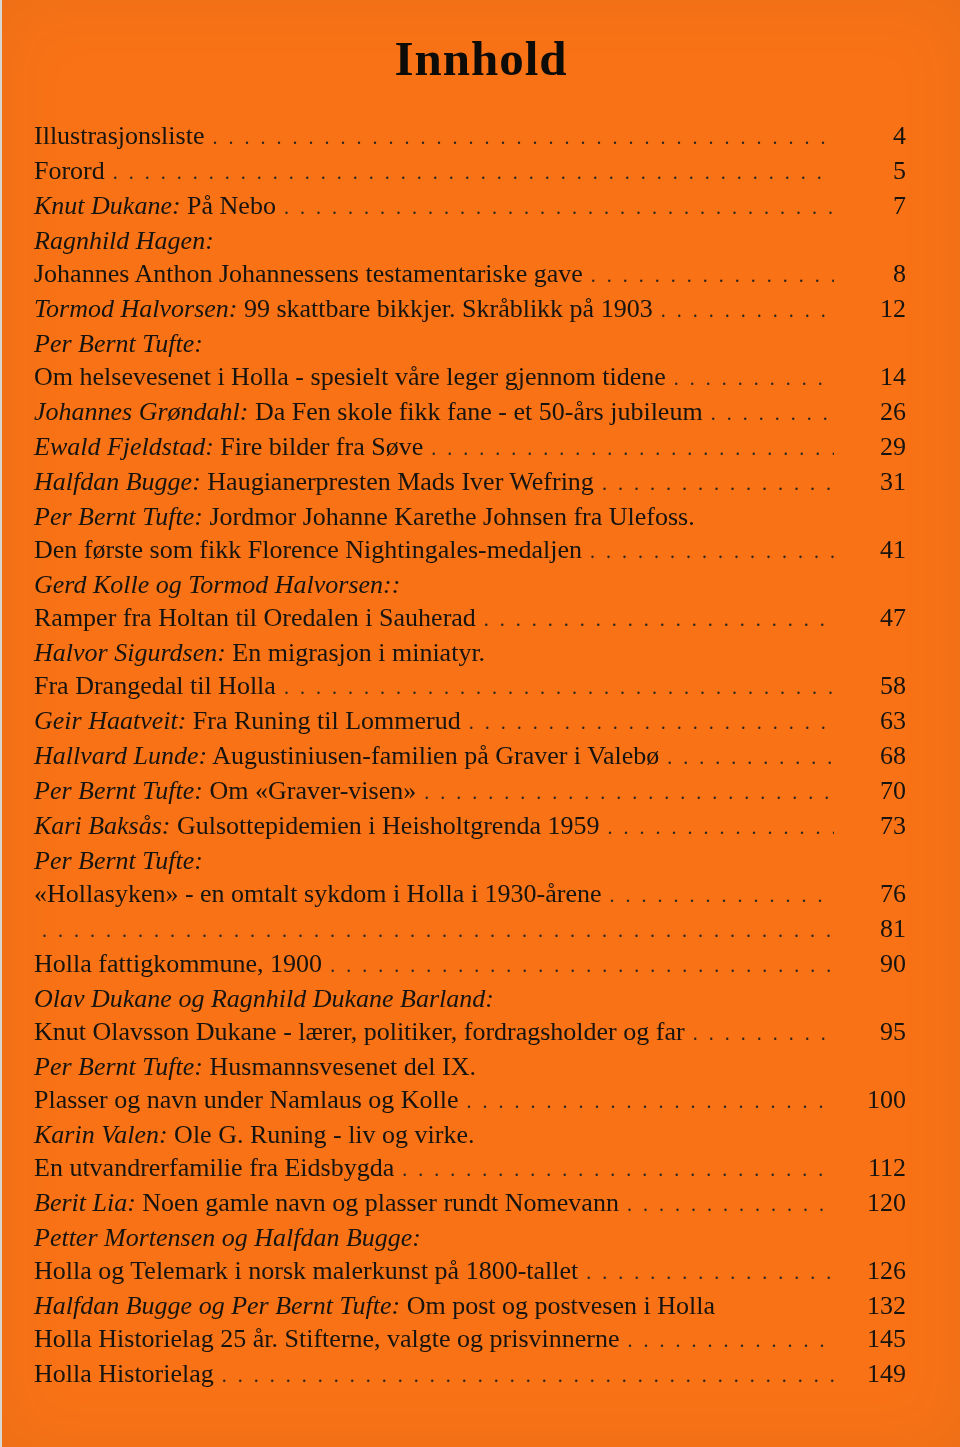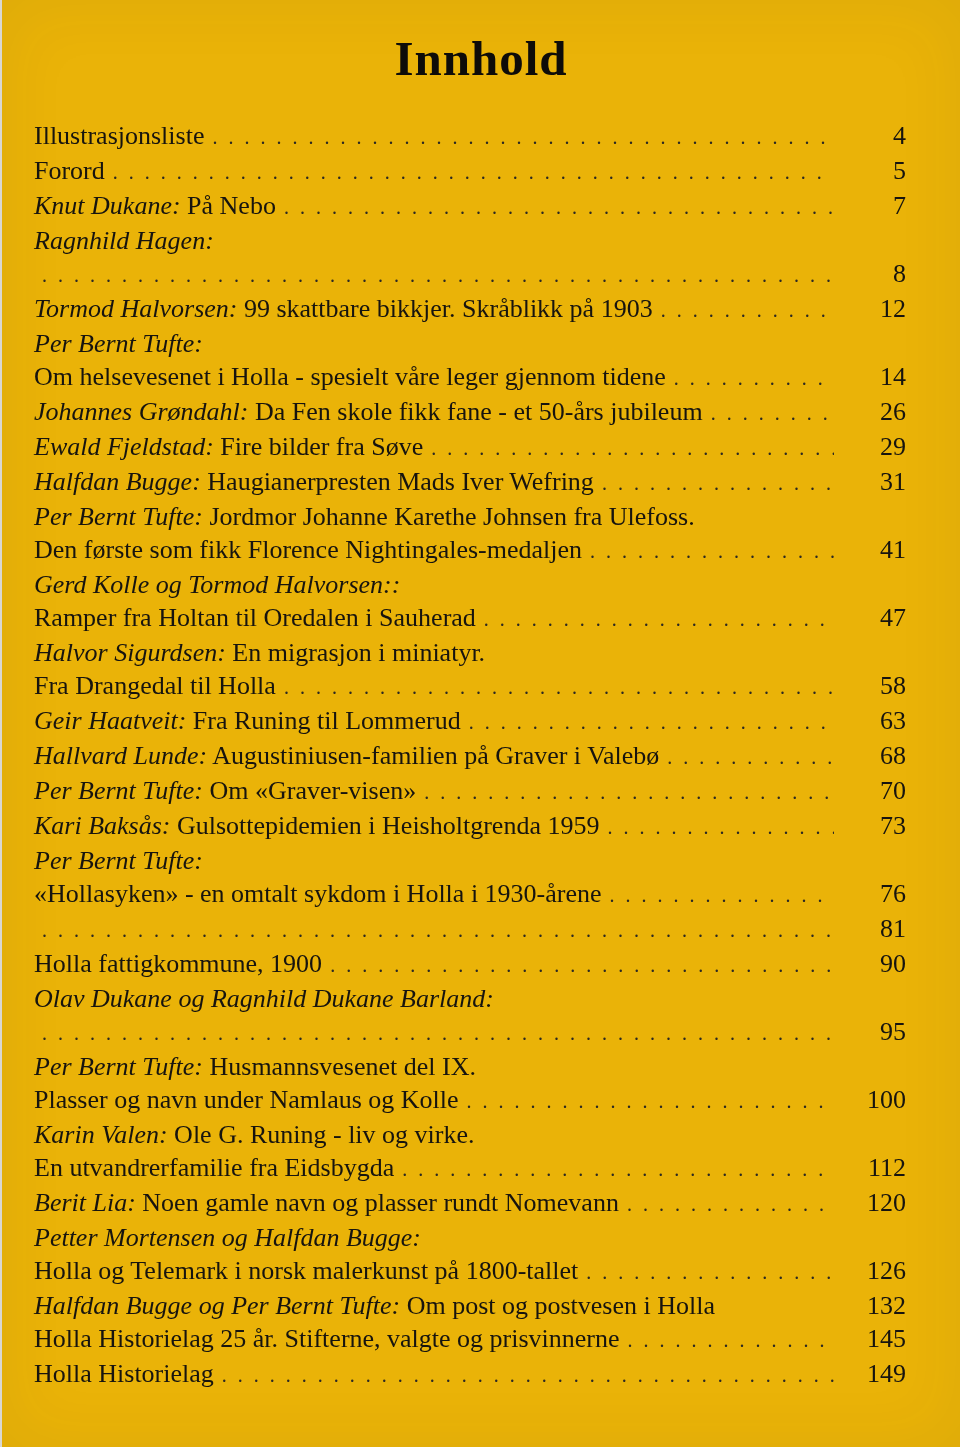--- a/index.html
+++ b/index.html
@@ -4,21 +4,21 @@
 <style>
   html,body{margin:0;padding:0;}
   body{
     width:960px;height:1447px;
     background:#e9e7e2;
     font-family:"Liberation Serif","DejaVu Serif",serif;
   }
   .scan-page{
     position:relative;
     width:960px;height:1447px;
-    background:#eab308;
+    background:#f97316;
     color:#17140f;
     box-sizing:border-box;
     box-shadow:inset 0 0 70px rgba(60,55,45,0.07);
     border-left:2px solid #d9d7d1;
     overflow:hidden;
   }
   .title{
     text-align:center;
     font-size:49px;
     font-weight:bold;
@@ -76,20 +76,21 @@
         <span class="toc-text"><span class="seg italic">Knut Dukane:</span><span class="seg"> På Nebo</span></span>
         <span class="leader">. . . . . . . . . . . . . . . . . . . . . . . . . . . . . . . . . . . . . . . . . . . . . . . . . . . . . . . . . . . . . . . . . . . . . . . . . . . . . . . . . . . . . . . . . . . . . . . . . . . . . . . . . . . . . . . . . . . . . . . . . . . . . . . . . . . . . . . . . . . . . . . . . . . . . . . . . . . . . . . . </span>
         <span class="pageno">7</span>
       </div>
       <div class="toc-row">
         <span class="toc-text"><span class="seg italic">Ragnhild Hagen:</span></span>
         <span class="leader"></span>
         <span class="pageno"></span>
       </div>
       <div class="toc-row">
+        <span class="toc-text"><span class="seg">Johannes Anthon Johannessens testamentariske gave</span></span>
         <span class="leader">. . . . . . . . . . . . . . . . . . . . . . . . . . . . . . . . . . . . . . . . . . . . . . . . . . . . . . . . . . . . . . . . . . . . . . . . . . . . . . . . . . . . . . . . . . . . . . . . . . . . . . . . . . . . . . . . . . . . . . . . . . . . . . . . . . . . . . . . . . . . . . . . . . . . . . . . . . . . . . . . </span>
         <span class="pageno">8</span>
       </div>
       <div class="toc-row">
         <span class="toc-text"><span class="seg italic">Tormod Halvorsen:</span><span class="seg"> 99 skattbare bikkjer. Skråblikk på 1903</span></span>
         <span class="leader">. . . . . . . . . . . . . . . . . . . . . . . . . . . . . . . . . . . . . . . . . . . . . . . . . . . . . . . . . . . . . . . . . . . . . . . . . . . . . . . . . . . . . . . . . . . . . . . . . . . . . . . . . . . . . . . . . . . . . . . . . . . . . . . . . . . . . . . . . . . . . . . . . . . . . . . . . . . . . . . . </span>
         <span class="pageno">12</span>
       </div>
       <div class="toc-row">
         <span class="toc-text"><span class="seg italic">Per Bernt Tufte:</span></span>
@@ -184,20 +185,21 @@
         <span class="toc-text"><span class="seg">Holla fattigkommune, 1900</span></span>
         <span class="leader">. . . . . . . . . . . . . . . . . . . . . . . . . . . . . . . . . . . . . . . . . . . . . . . . . . . . . . . . . . . . . . . . . . . . . . . . . . . . . . . . . . . . . . . . . . . . . . . . . . . . . . . . . . . . . . . . . . . . . . . . . . . . . . . . . . . . . . . . . . . . . . . . . . . . . . . . . . . . . . . . </span>
         <span class="pageno">90</span>
       </div>
       <div class="toc-row">
         <span class="toc-text"><span class="seg italic">Olav Dukane og Ragnhild Dukane Barland:</span></span>
         <span class="leader"></span>
         <span class="pageno"></span>
       </div>
       <div class="toc-row">
+        <span class="toc-text"><span class="seg">Knut Olavsson Dukane - lærer, politiker, fordragsholder og far</span></span>
         <span class="leader">. . . . . . . . . . . . . . . . . . . . . . . . . . . . . . . . . . . . . . . . . . . . . . . . . . . . . . . . . . . . . . . . . . . . . . . . . . . . . . . . . . . . . . . . . . . . . . . . . . . . . . . . . . . . . . . . . . . . . . . . . . . . . . . . . . . . . . . . . . . . . . . . . . . . . . . . . . . . . . . . </span>
         <span class="pageno">95</span>
       </div>
       <div class="toc-row">
         <span class="toc-text"><span class="seg italic">Per Bernt Tufte:</span><span class="seg"> Husmannsvesenet del IX.</span></span>
         <span class="leader"></span>
         <span class="pageno"></span>
       </div>
       <div class="toc-row">
         <span class="toc-text"><span class="seg">Plasser og navn under Namlaus og Kolle</span></span>

